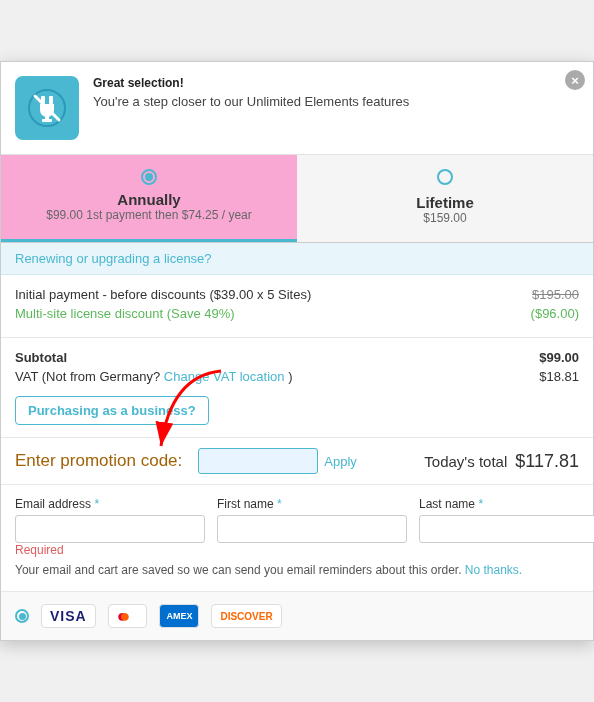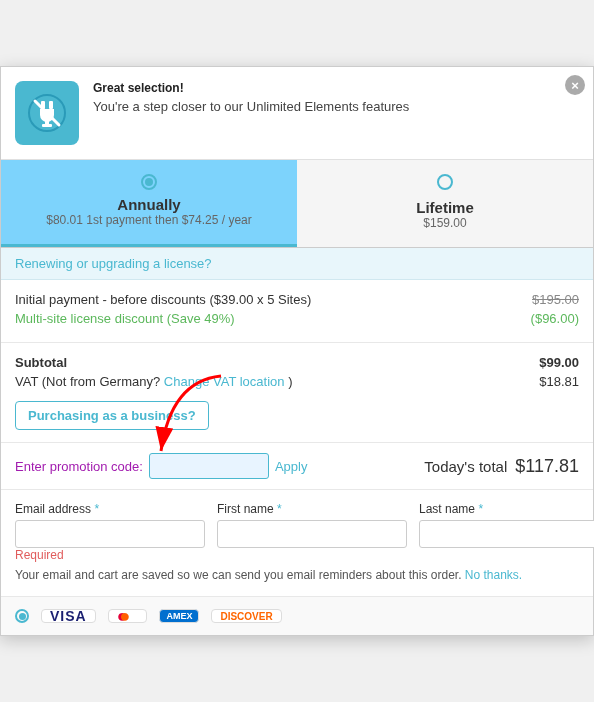--- a/index.html
+++ b/index.html
@@ -91,21 +91,21 @@
     }
     .billing-tab {
       flex: 1;
       padding: 14px;
       text-align: center;
       cursor: pointer;
       background: #f5f5f5;
       border-bottom: 3px solid transparent;
     }
     .billing-tab.active {
-      background: #7dd3fc;
+      background: #f9a8d4;
       border-bottom: 3px solid #4ab8d0;
     }
     .billing-tab .tab-title {
       font-size: 15px;
       font-weight: bold;
       color: #333;
       margin-top: 4px;
     }
     .billing-tab .tab-price {
       font-size: 12px;
@@ -195,23 +195,23 @@
     
     .promo-total-row {
       display: flex;
       align-items: center;
       padding: 10px 14px;
       background: #fff;
       border-bottom: 1px solid #e8e8e8;
       position: relative;
     }
     .promo-label {
-      font-size: 13px;
-      color: #a21caf;
-      margin-right: 6px;
+      font-size: 17px;
+      color: #a16207;
+      margin-right: 16px;
       white-space: nowrap;
     }
     .promo-input {
       width: 120px;
       height: 26px;
       border: 1px solid #4ab8d0;
       border-radius: 3px;
       padding: 2px 6px;
       font-size: 13px;
       outline: none;
@@ -307,21 +307,21 @@
       content: '';
       width: 7px;
       height: 7px;
       background: #4ab8d0;
       border-radius: 50%;
     }
     .card-logo {
       display: inline-flex;
       align-items: center;
       justify-content: center;
-      height: 14px;
+      height: 24px;
       padding: 2px 8px;
       border: 1px solid #ddd;
       border-radius: 4px;
       background: #fff;
       font-size: 10px;
       font-weight: bold;
     }
     .visa-logo { color: #1a1f71; font-size: 14px; font-weight: 900; letter-spacing: 1px; }
     .mc-logo { font-size: 18px; }
     .amex-logo { background: #016fcf; color: #fff; font-size: 9px; padding: 3px 6px; }
@@ -352,21 +352,21 @@
     <div class="header-text">
       <h2>Great selection!</h2>
       <p>You're a step closer to our Unlimited Elements features</p>
     </div>
   </div>
 
   <div class="billing-tabs">
     <div class="billing-tab active">
       <div><span class="radio-circle filled"></span></div>
       <div class="tab-title">Annually</div>
-      <div class="tab-price">$80.01 1st payment then $74.25 / year</div>
+      <div class="tab-price">$99.00 1st payment then $74.25 / year</div>
     </div>
     <div class="billing-tab">
       <div><span class="radio-circle"></span></div>
       <div class="tab-title">Lifetime</div>
       <div class="tab-price">$159.00</div>
     </div>
   </div>
 
   <div class="renewing-link">
     <a href="#">Renewing or upgrading a license?</a>

